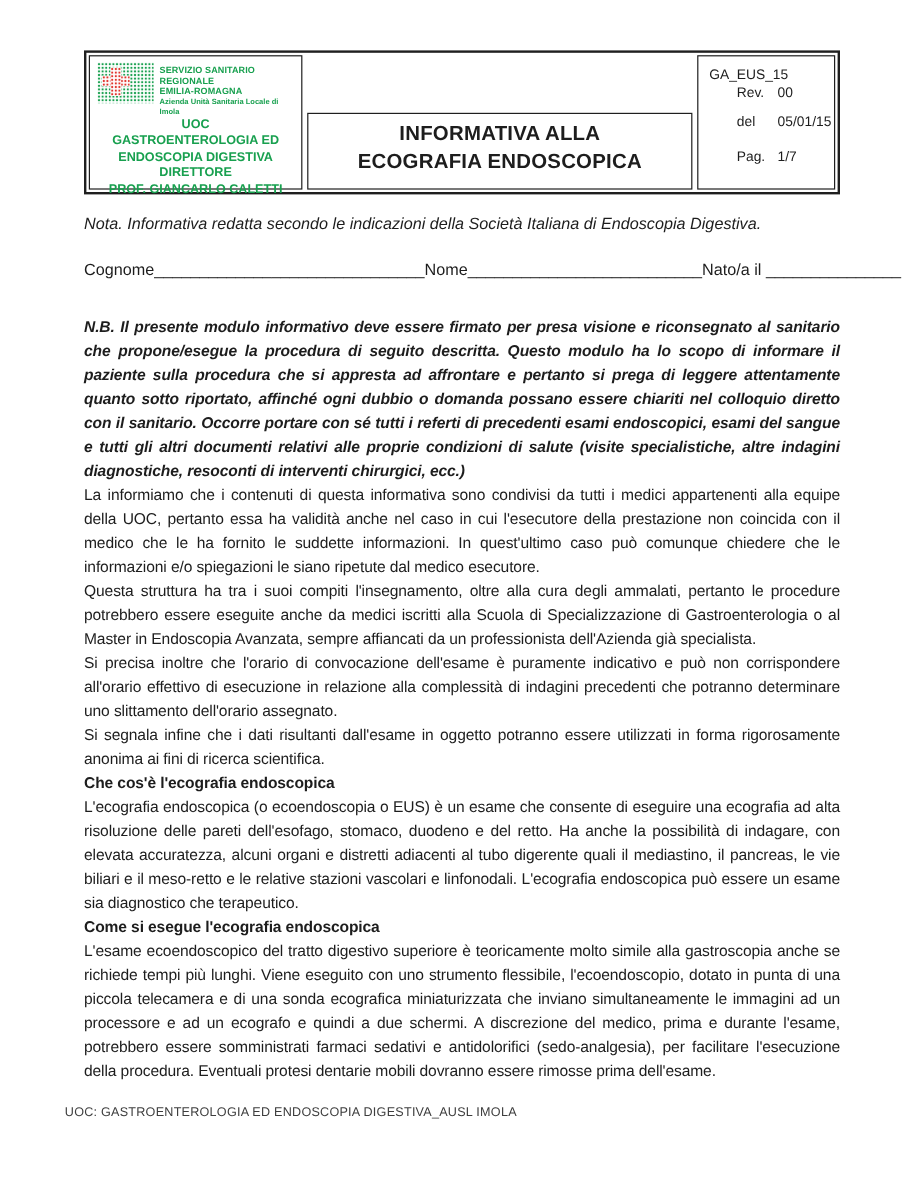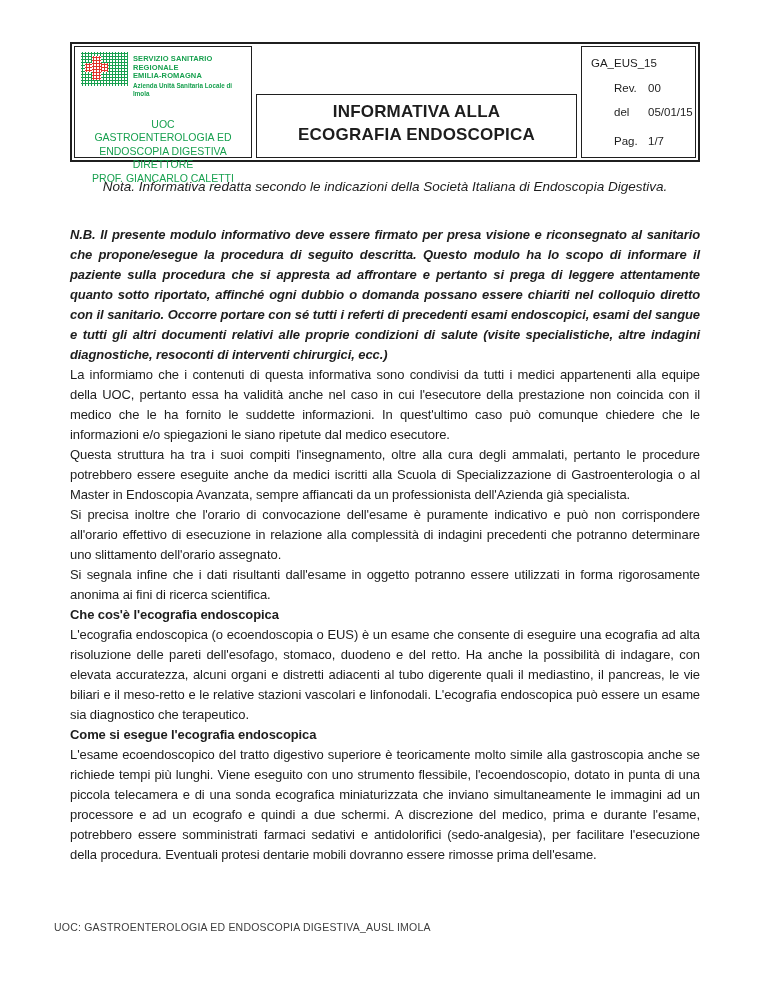--- a/index.html
+++ b/index.html
@@ -44,49 +44,48 @@
     background-size: 3px 3px;
   }
   .logo-cross-v { left: 11px; top: 4px;  width: 9px;  height: 24px; }
   .logo-cross-h { left: 4px;  top: 11px; width: 23px; height: 9px;  }
 
   .logo-text { padding-top: 3px; }
   .logo-org { font-size: 7.5px; line-height: 8.5px; font-weight: bold; color: #18a04f; letter-spacing: 0.1px; }
   .logo-sub { font-size: 6.3px; line-height: 8px; font-weight: bold; color: #18a04f; margin-top: 1px; }
 
   .dept {
-    margin-top: 20px;
+    margin-top: 0;
     text-align: center;
     color: #18a04f;
-    font-weight: normal;
+    font-weight: bold;
     font-size: 10.5px;
     line-height: 13.5px;
   }
 
   .doc-title {
     text-align: center;
     font-weight: bold;
     font-size: 17px;
     line-height: 23px;
     letter-spacing: 0.2px;
     padding-bottom: 6px;
   }
 
-  .info-code { margin-bottom: 10px; }
+  .info-code { }
   .info-row { display: flex; margin-bottom: 9px; }
   .info-row.pag-row { margin-top: 14px; align-items: flex-end; }
   .info-lbl { width: 34px; flex: none; margin-left: 23px; }
 
   
   .nota {
     margin-top: 15px;
     font-style: italic;
     font-size: 13.5px;
     line-height: 20px;
-    text-align: center;
   }
   .form-line {
     margin-top: 18px;
     font-size: 13.5px;
     line-height: 20px;
     white-space: nowrap;
   }
   .nb {
     margin-top: 28px;
     font-weight: bold;
@@ -160,20 +159,21 @@
       </div>
       <div class="info-row pag-row">
         <span class="info-lbl">Pag.</span>
         <span>1/7</span>
       </div>
     </div>
   </div>
 
   <p class="nota">Nota. Informativa redatta secondo le indicazioni della Società Italiana di Endoscopia Digestiva.</p>
 
+  <p class="form-line"><span>Cognome</span><span>______________________________</span><span>Nome</span><span>__________________________</span><span>Nato/a il </span><span>_______________</span></p>
 
   <p class="nb">N.B. Il presente modulo informativo deve essere firmato per presa visione e riconsegnato al sanitario che propone/esegue la procedura di seguito descritta. Questo modulo ha lo scopo di informare il paziente sulla procedura che si appresta ad affrontare e pertanto si prega di leggere attentamente quanto sotto riportato, affinché ogni dubbio o domanda possano essere chiariti nel colloquio diretto con il sanitario. Occorre portare con sé tutti i referti di precedenti esami endoscopici, esami del sangue e tutti gli altri documenti relativi alle proprie condizioni di salute (visite specialistiche, altre indagini diagnostiche, resoconti di interventi chirurgici, ecc.)</p>
 
   <p class="bp">La informiamo che i contenuti di questa informativa sono condivisi da tutti i medici appartenenti alla equipe della UOC, pertanto essa ha validità anche nel caso in cui l'esecutore della prestazione non coincida con il medico che le ha fornito le suddette informazioni. In quest'ultimo caso può comunque chiedere che le informazioni e/o spiegazioni le siano ripetute dal medico esecutore.</p>
   <p class="bp">Questa struttura ha tra i suoi compiti l'insegnamento, oltre alla cura degli ammalati, pertanto le procedure potrebbero essere eseguite anche da medici iscritti alla Scuola di Specializzazione di Gastroenterologia o al Master in Endoscopia Avanzata, sempre affiancati da un professionista dell'Azienda già specialista.</p>
   <p class="bp">Si precisa inoltre che l'orario di convocazione dell'esame è puramente indicativo e può non corrispondere all'orario effettivo di esecuzione in relazione alla complessità di indagini precedenti che potranno determinare uno slittamento dell'orario assegnato.</p>
   <p class="bp">Si segnala infine che i dati risultanti dall'esame in oggetto potranno essere utilizzati in forma rigorosamente anonima ai fini di ricerca scientifica.</p>
 
   <h3 class="sec-head">Che cos'è l'ecografia endoscopica</h3>
   <p class="bp">L'ecografia endoscopica (o ecoendoscopia o EUS) è un esame che consente di eseguire una ecografia ad alta risoluzione delle pareti dell'esofago, stomaco, duodeno e del retto. Ha anche la possibilità di indagare, con elevata accuratezza, alcuni organi e distretti adiacenti al tubo digerente quali il mediastino, il pancreas, le vie biliari e il meso-retto e le relative stazioni vascolari e linfonodali. L'ecografia endoscopica può essere un esame sia diagnostico che terapeutico.</p>

